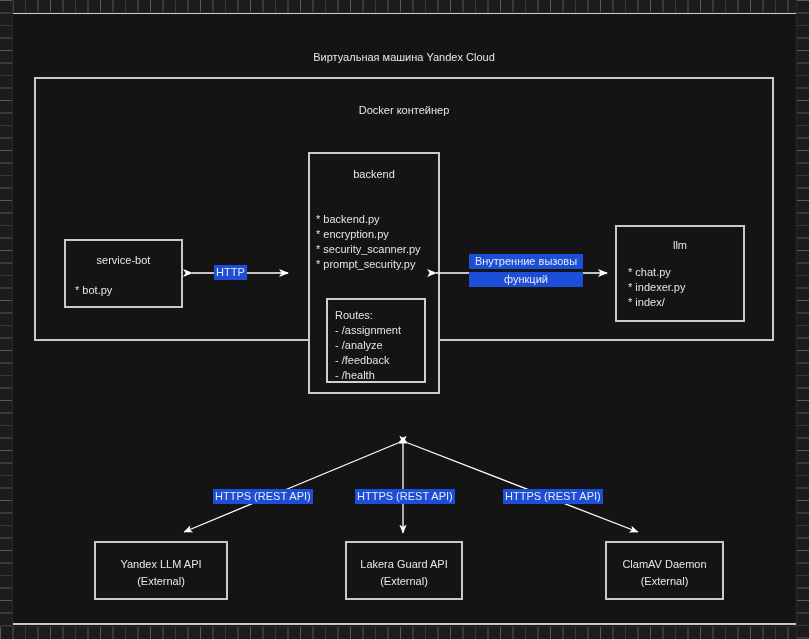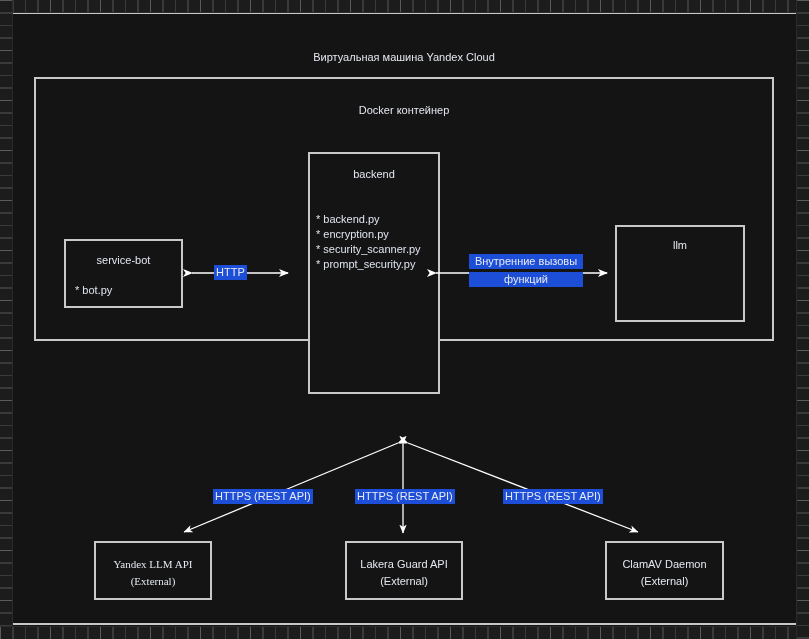--- a/index.html
+++ b/index.html
@@ -154,27 +154,37 @@
     <div class="lines" style="left:9px; top:42px;">* bot.py</div>
   </div>
 
   <div class="box" style="left:296px; top:152px; width:132px; height:242px;margin-left:12px;">
     <div class="ttl" style="top:13px;">backend</div>
     <div class="lines" style="left:6px; top:58px;">* backend.py
 * encryption.py
 * security_scanner.py
 * prompt_security.py</div>
 
+    <div class="box box-inner-thin" style="left:16px; top:144px; width:100px; height:85px;">
+      <div class="lines" style="left:7px; top:8px;">Routes:</div>
+      <div class="lines" style="left:7px; top:23px;">- /assignment
+- /analyze
+- /feedback
+- /health</div>
+    </div>
   </div>
 
   <div class="box" style="left:615px; top:225px; width:130px; height:97px;">
     <div class="ttl" style="top:11px;">llm</div>
-  </div>
-
-  <div class="box" style="left:94px; top:541px; width:118px; height:59px;font-family:Liberation Serif, serif;">
+    <div class="lines" style="left:11px; top:38px;">* chat.py
+* indexer.py
+* index/</div>
+  </div>
+
+  <div class="box" style="left:94px; top:541px; width:134px; height:59px;">
     <div class="ctr-text" style="top:13px;">Yandex LLM API</div>
     <div class="ctr-text" style="top:30px;">(External)</div>
   </div>
 
   <div class="box" style="left:345px; top:541px; width:118px; height:59px;">
     <div class="ctr-text" style="top:13px;">Lakera Guard API</div>
     <div class="ctr-text" style="top:30px;">(External)</div>
   </div>
 
   <div class="box" style="left:605px; top:541px; width:119px; height:59px;">

